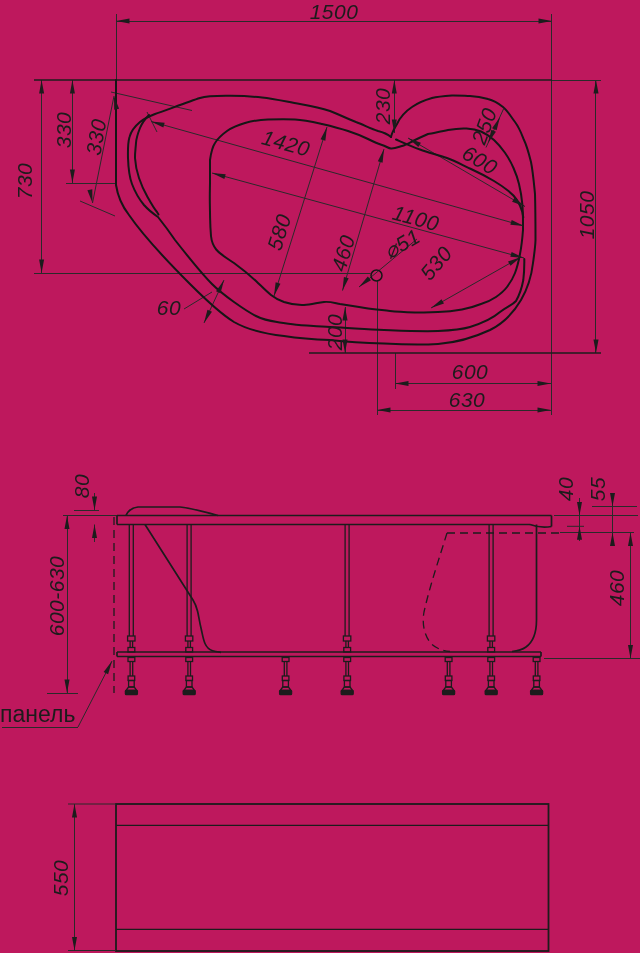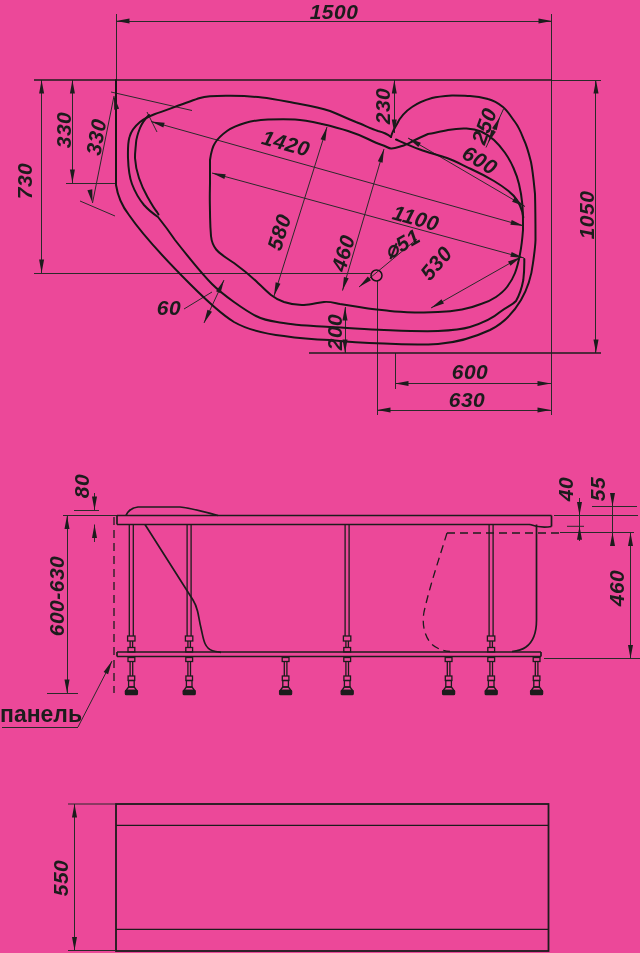--- a/index.html
+++ b/index.html
@@ -1,16 +1,16 @@
 <!DOCTYPE html>
 <html><head>
 <meta charset="utf-8">
 <style>
   html,body{margin:0;padding:0;background:#ffffff;}
-  .wrap{width:640px;height:953px;position:relative;background:#ec4899;overflow:hidden;font-weight:bold;}
+  .wrap{width:640px;height:953px;position:relative;background:#be185d;overflow:hidden;}
   svg{display:block;}
   text{font-family:"Liberation Sans", sans-serif; fill:#1c1c1c; -webkit-font-smoothing:antialiased;}
   .d{font-size:21px; letter-spacing:0.5px; font-style:italic;}
   .lbl{font-size:23px;}
 </style>
 </head>
 <body>
 <div class="wrap">
 <svg width="640" height="953" viewBox="0 0 640 953">
 <defs>

